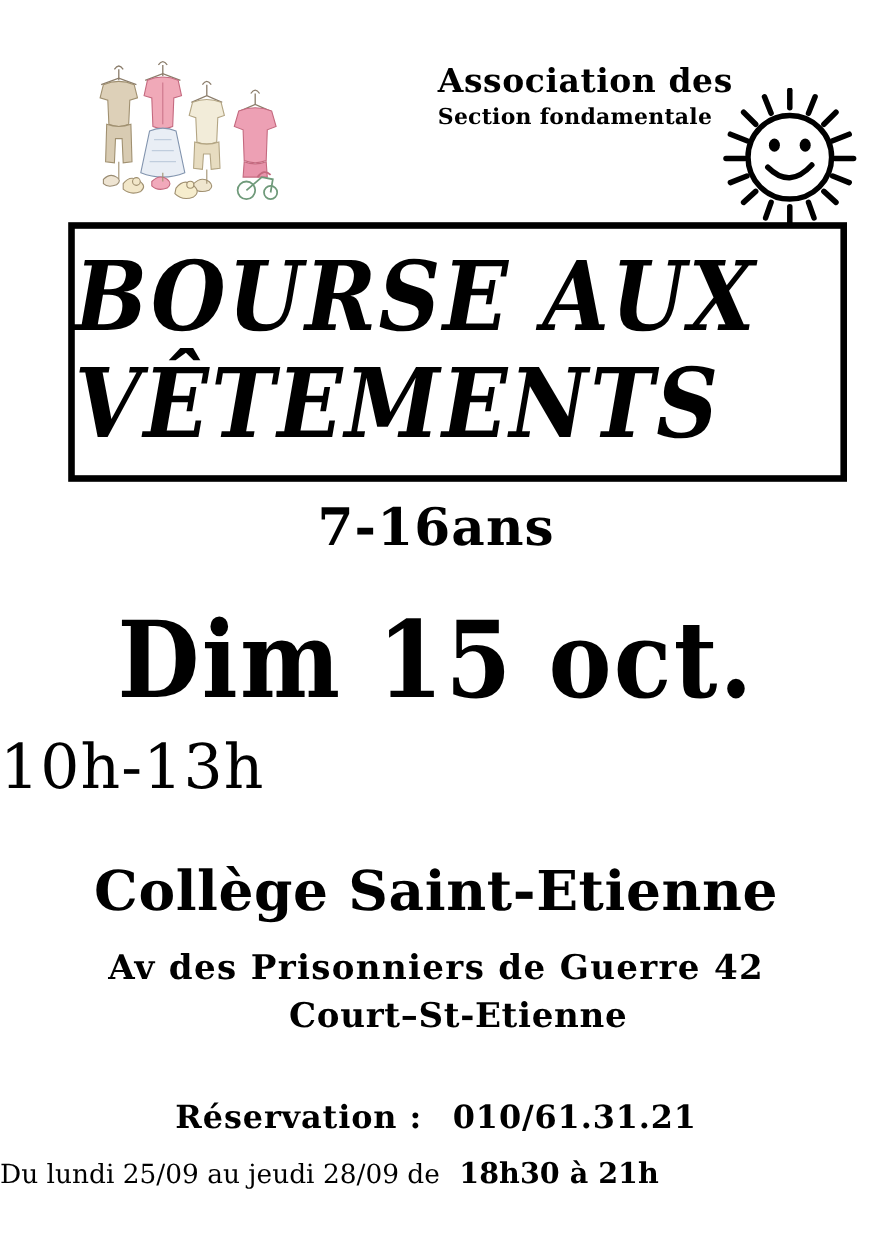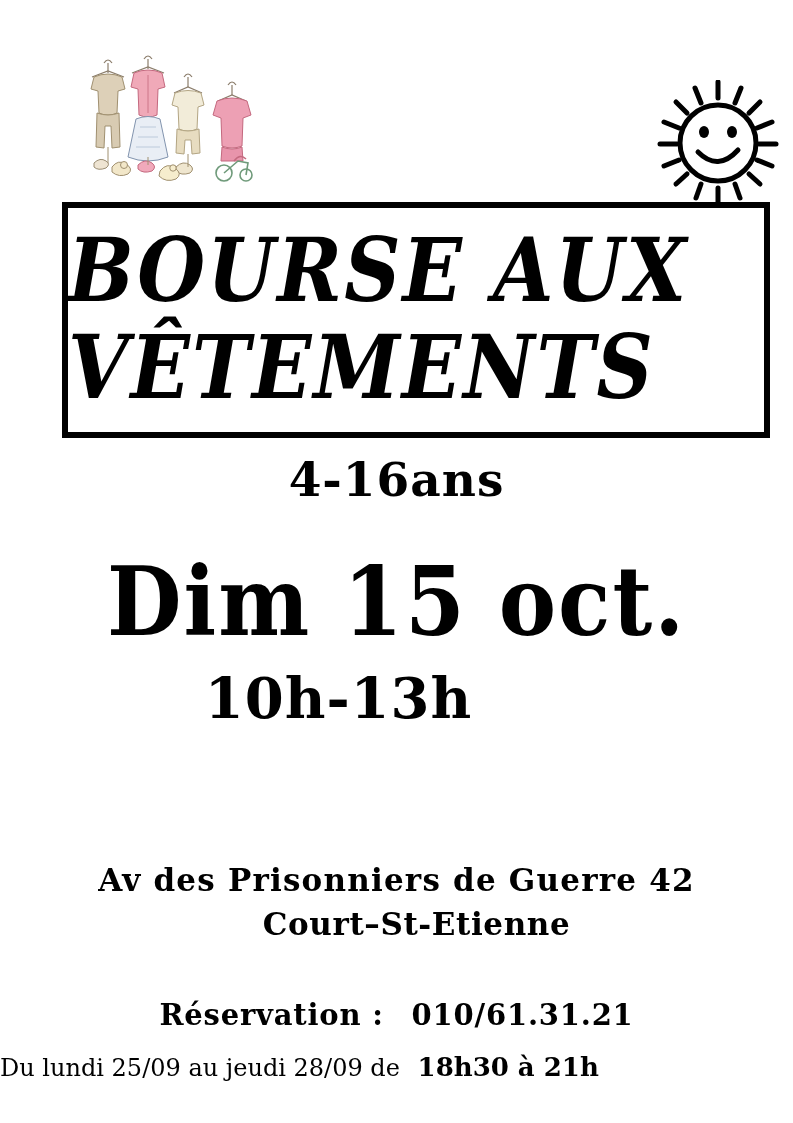--- a/index.html
+++ b/index.html
@@ -122,23 +122,22 @@
     font-weight: bold;
     font-size: 86px;
     letter-spacing: 2px;
     transform: scaleY(1.12);
   }
   .hours {
     position: absolute;
     top: 665px;
     left: 0;
     width: 677px;
-    text-align: center;
-    font-family: "DejaVu Serif", serif;
-    font-weight: bold;
+    font-family: "DejaVu Serif", serif;
+    font-weight: normal;
     font-size: 56px;
     letter-spacing: 1px;
   }
 
   
   .venue-name {
     position: absolute;
     top: 780px;
     left: 0;
     width: 793px;
@@ -260,20 +259,22 @@
       <circle cx="152" cy="118" r="8" fill="none" stroke="#6f9a7a" stroke-width="1.6"></circle>
       <circle cx="174" cy="120" r="6" fill="none" stroke="#6f9a7a" stroke-width="1.6"></circle>
       <path d="M152 118 L166 106 L176 108 L174 120" fill="none" stroke="#6f9a7a" stroke-width="1.6"></path>
       <path d="M162 106 q6 -8 12 -2" fill="none" stroke="#c4697f" stroke-width="1.6"></path>
 
       <path d="M88 116 q7 -9 15 -3 q8 6 1 11 q-10 4 -17 -3 z" fill="#f6edcd" stroke="#a09070" stroke-width="1"></path>
       <circle cx="101" cy="113" r="3.2" fill="#f6edcd" stroke="#a09070" stroke-width="1"></circle>
     </svg>
 
     <div class="assoc-block">
+      <div class="assoc-line1">Association des</div>
+      <div class="assoc-line3">Section fondamentale</div>
     </div>
 
     <svg class="sun-art" viewBox="0 0 140 125">
       <g stroke="#000" stroke-width="5" stroke-linecap="round">
         <line x1="70" y1="2" x2="70" y2="18"></line>
         <line x1="47" y1="8" x2="53" y2="23"></line>
         <line x1="93" y1="8" x2="87" y2="23"></line>
         <line x1="28" y1="22" x2="39" y2="33"></line>
         <line x1="112" y1="22" x2="101" y2="33"></line>
         <line x1="16" y1="42" x2="31" y2="48"></line>
@@ -293,25 +294,26 @@
       <ellipse cx="84" cy="52" rx="5" ry="6" fill="#000"></ellipse>
       <path d="M50 72 q20 20 40 -2" fill="none" stroke="#000" stroke-width="5" stroke-linecap="round"></path>
     </svg>
   </div>
 
   <div class="title-frame">
     <div class="title-line l1">BOURSE AUX</div>
     <div class="title-line l2">VÊTEMENTS</div>
   </div>
 
-  <div class="ages">4-16ans</div>
+  <div class="ages">7-16ans</div>
 
   <div class="date-big">Dim 15 oct.</div>
   <div class="hours">10h-13h</div>
 
+  <div class="venue-name">Collège Saint-Etienne</div>
   <div class="venue-street">Av des Prisonniers de Guerre 42</div>
   <div class="venue-city">Court–St-Etienne</div>
 
   <div class="reservation">
     <span>Réservation :</span>
     <span class="phone">010/61.31.21</span>
   </div>
   <div class="res-dates">
     <span>Du lundi 25/09 au jeudi 28/09 de</span>
     <span class="hours-bold">18h30 à 21h</span>

